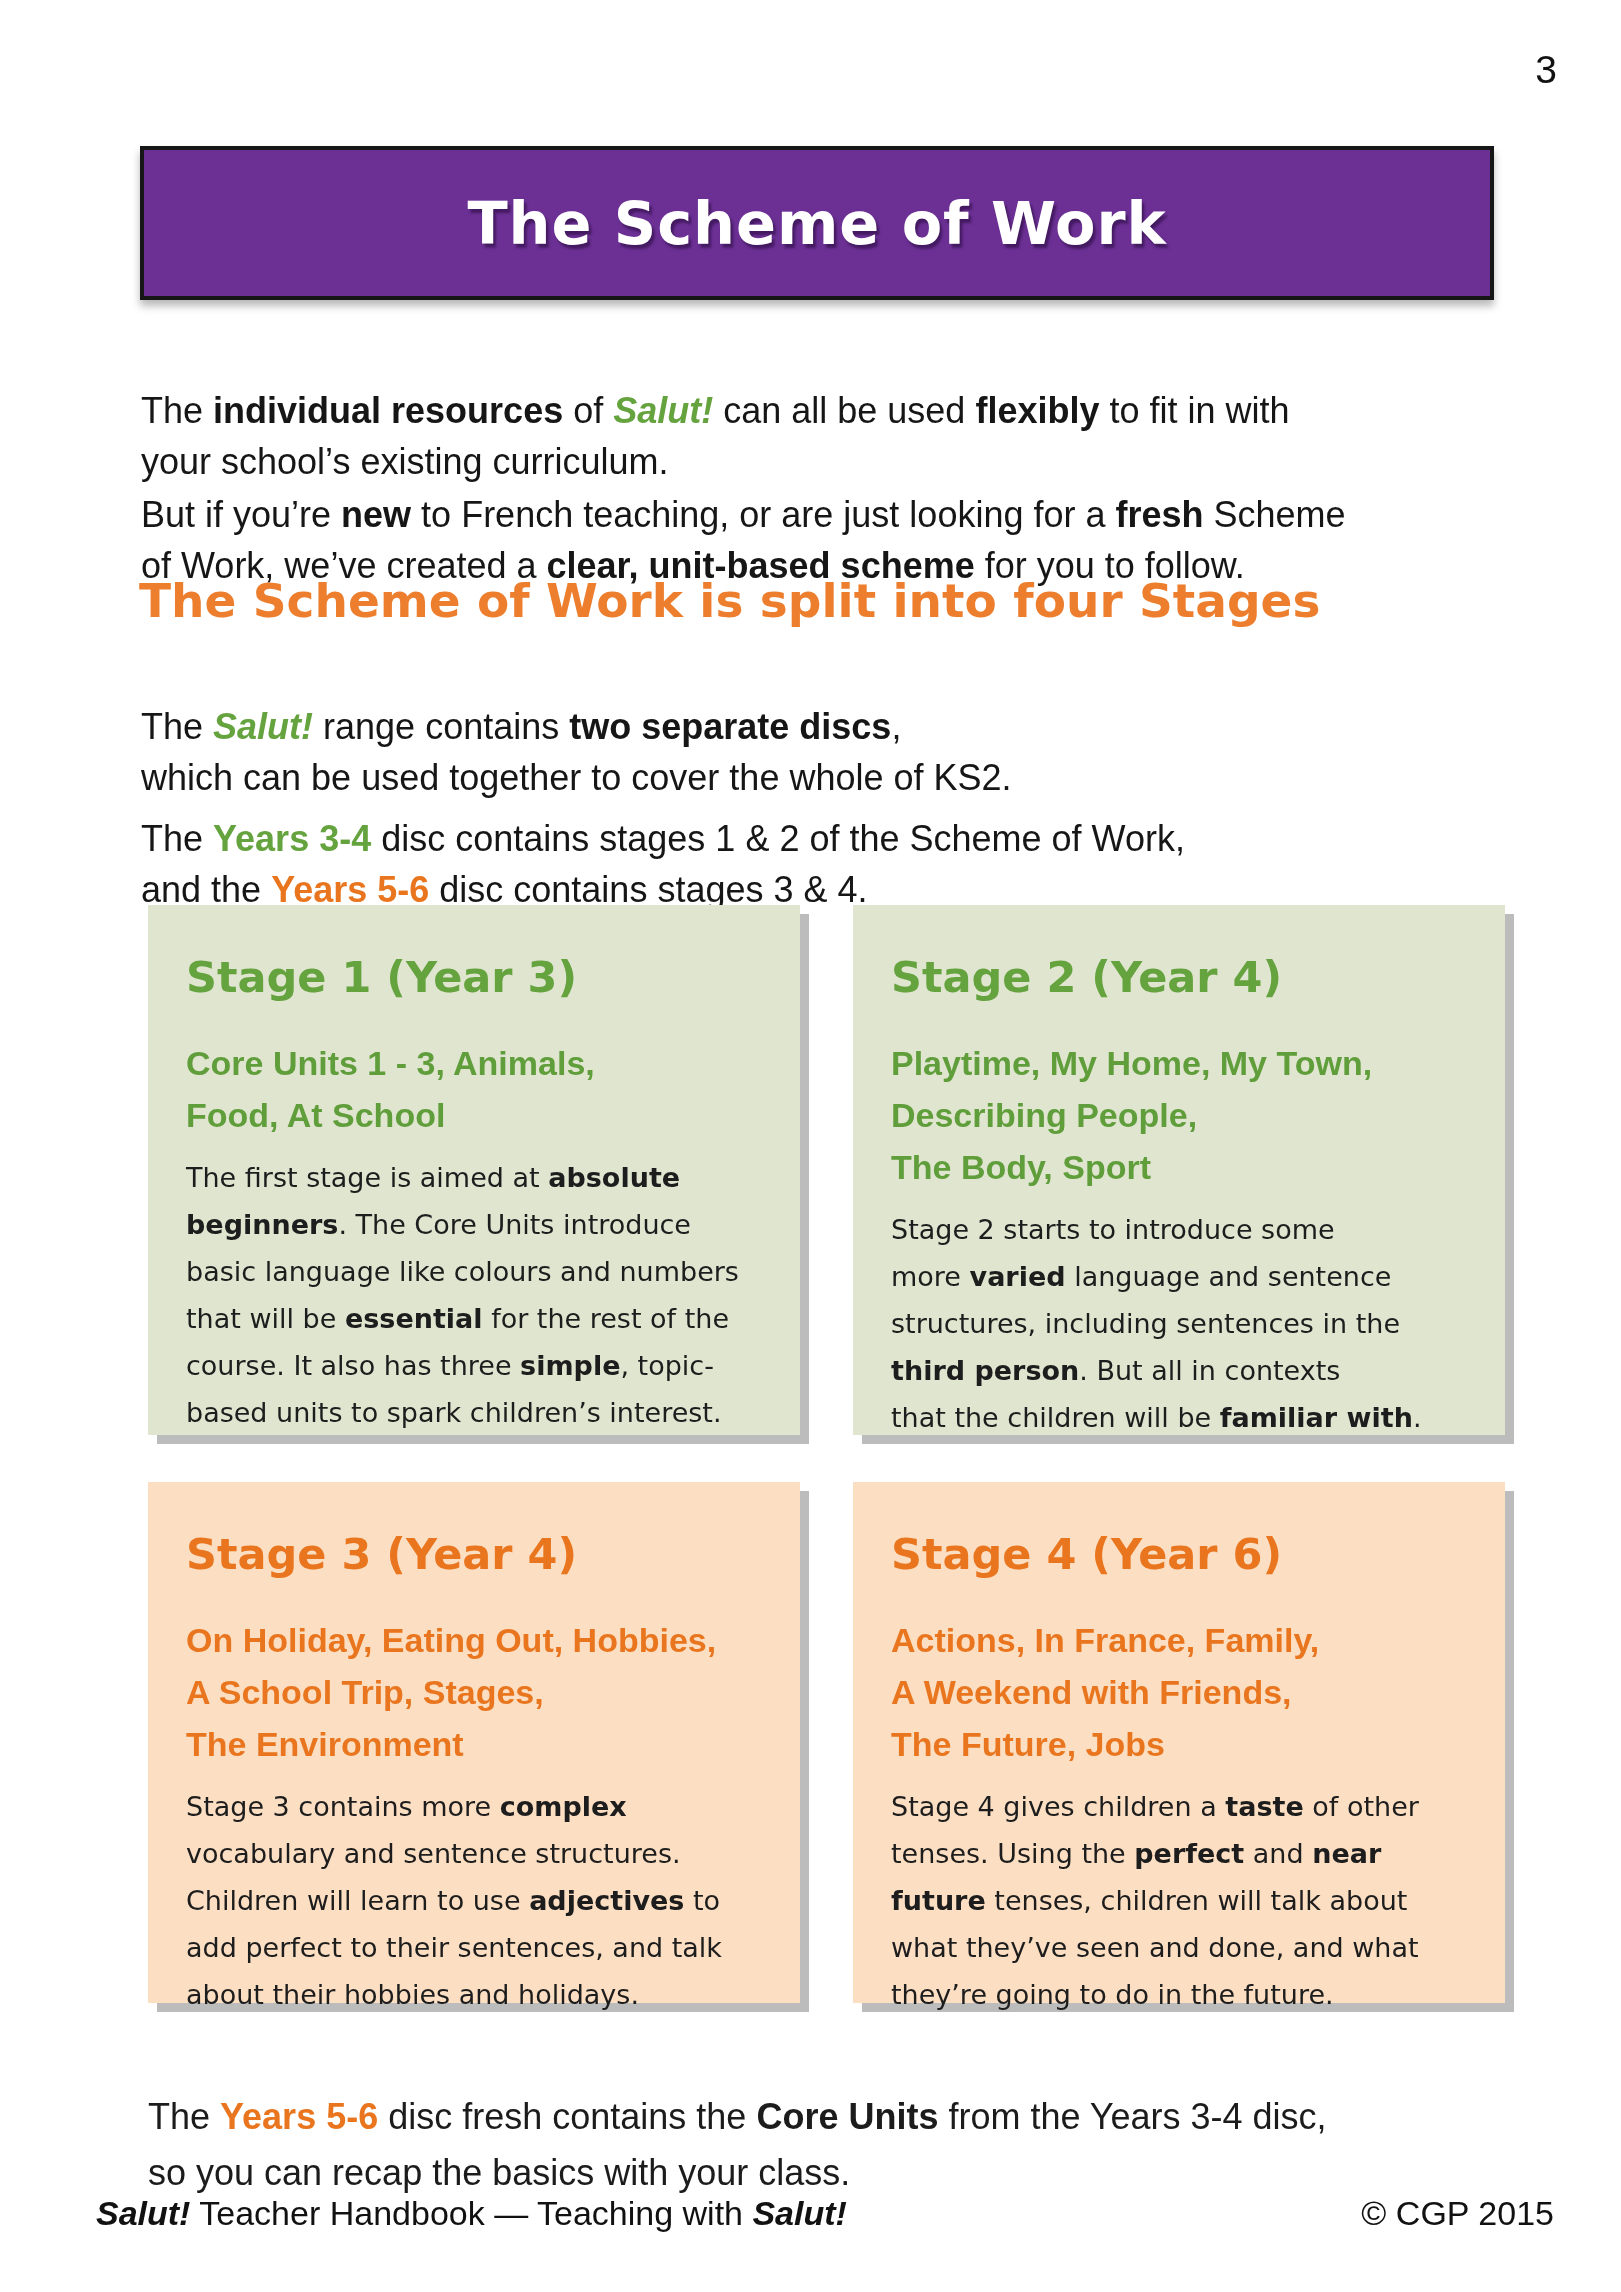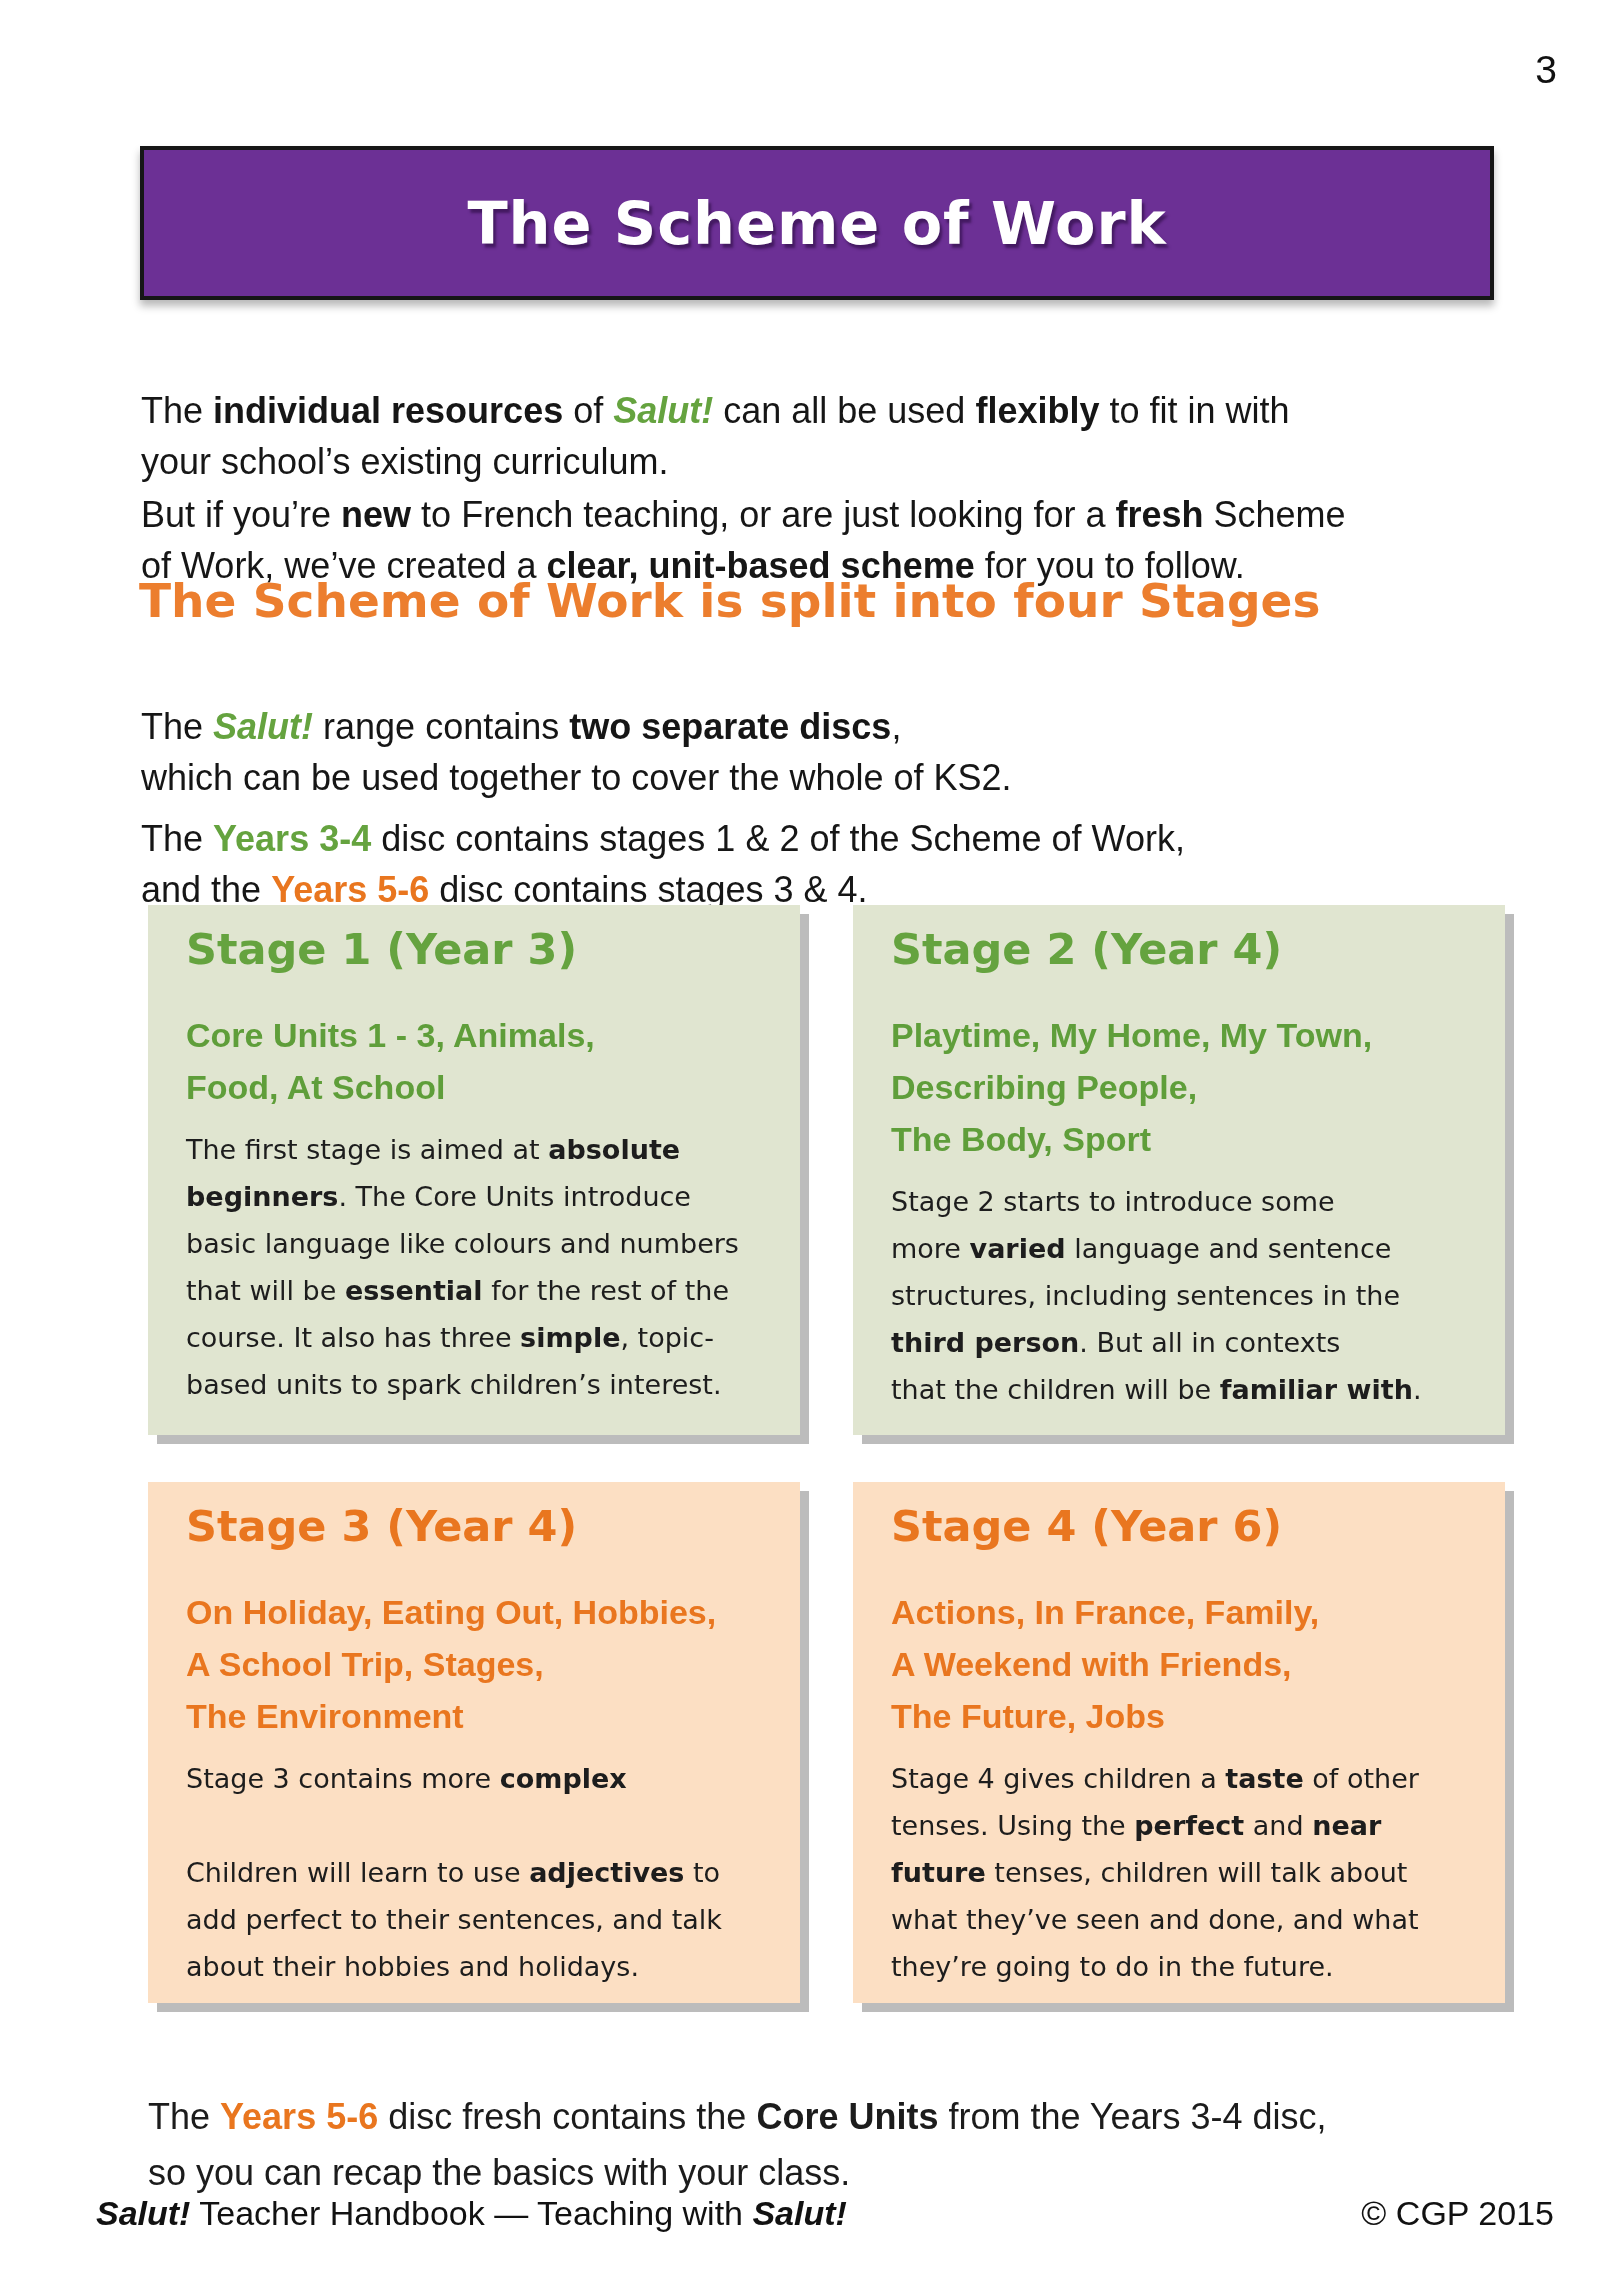--- a/index.html
+++ b/index.html
@@ -24,21 +24,21 @@
   #intro-p2{top:453px}
   .section-heading{
     position:absolute;left:139px;top:573px;
     font-family:"DejaVu Sans",sans-serif;font-weight:bold;font-size:47px;
     color:var(--heading-orange,#ec7e2e);
   }
   #section-p1{top:665px}
   #section-p2{top:777px}
 
   .card{
-    position:absolute;width:652px;box-sizing:border-box;padding:18px 38px;
+    position:absolute;width:652px;box-sizing:border-box;padding:46px 38px;
     box-shadow:9px 9px 0 #bcbcbc;
   }
   .card.green{background:var(--green-bg,#e0e5d0);}
   .card.orange{background:var(--peach-bg,#fcdfc3);}
   .c1{left:148px;top:905px;height:530px;}
   .c2{left:853px;top:905px;height:530px;}
   .c3{left:148px;top:1482px;height:521px;}
   .c4{left:853px;top:1482px;height:521px;}
   .card-title{font-family:"DejaVu Sans",sans-serif;font-weight:bold;font-size:43px;line-height:52px;}
   .green .card-title{color:var(--green,#65a33f);}
@@ -86,21 +86,21 @@
 
   <div class="card green c2">
     <div class="card-title">Stage 2 (Year 4)</div>
     <div class="card-topics"><span>Playtime, My Home, My Town,</span><br><span>Describing People,</span><br><span>The Body, Sport</span></div>
     <div class="card-body"><span>Stage 2 starts to introduce some</span><br><span>more </span><span class="seg-b">varied</span><span> language and sentence</span><br><span>structures, including sentences in the</span><br><span class="seg-b">third person</span><span>.  But all in contexts</span><br><span>that the children will be </span><span class="seg-b">familiar with</span><span>.</span></div>
   </div>
 
   <div class="card orange c3">
     <div class="card-title">Stage 3 (Year 4)</div>
     <div class="card-topics"><span>On Holiday, Eating Out, Hobbies,</span><br><span>A School Trip, Stages,</span><br><span>The Environment</span></div>
-    <div class="card-body"><span>Stage 3 contains more </span><span class="seg-b">complex</span><br><br><span>Children will learn to use </span><span class="seg-b">adjectives</span><span> to</span><br><span>add perfect to their sentences, and talk</span><br><span>about their hobbies and holidays.</span></div>
+    <div class="card-body"><span>Stage 3 contains more </span><span class="seg-b">complex</span><br><span>vocabulary and sentence structures.</span><br><span>Children will learn to use </span><span class="seg-b">adjectives</span><span> to</span><br><span>add perfect to their sentences, and talk</span><br><span>about their hobbies and holidays.</span></div>
   </div>
 
   <div class="card orange c4">
     <div class="card-title">Stage 4 (Year 6)</div>
     <div class="card-topics"><span>Actions, In France, Family,</span><br><span>A Weekend with Friends,</span><br><span>The Future, Jobs</span></div>
     <div class="card-body"><span>Stage 4 gives children a </span><span class="seg-b">taste</span><span> of other</span><br><span>tenses.  Using the </span><span class="seg-b">perfect</span><span> and </span><span class="seg-b">near</span><br><span class="seg-b">future</span><span> tenses, children will talk about</span><br><span>what they’ve seen and done, and what</span><br><span>they’re going to do in the future.</span></div>
   </div>
 
   <p class="outro"><span>The </span><span class="seg-orange-b">Years 5-6</span><span> disc fresh contains the </span><span class="seg-b">Core Units</span><span> from the Years 3-4 disc,</span><br><span>so you can recap the basics with your class.</span></p>
 

